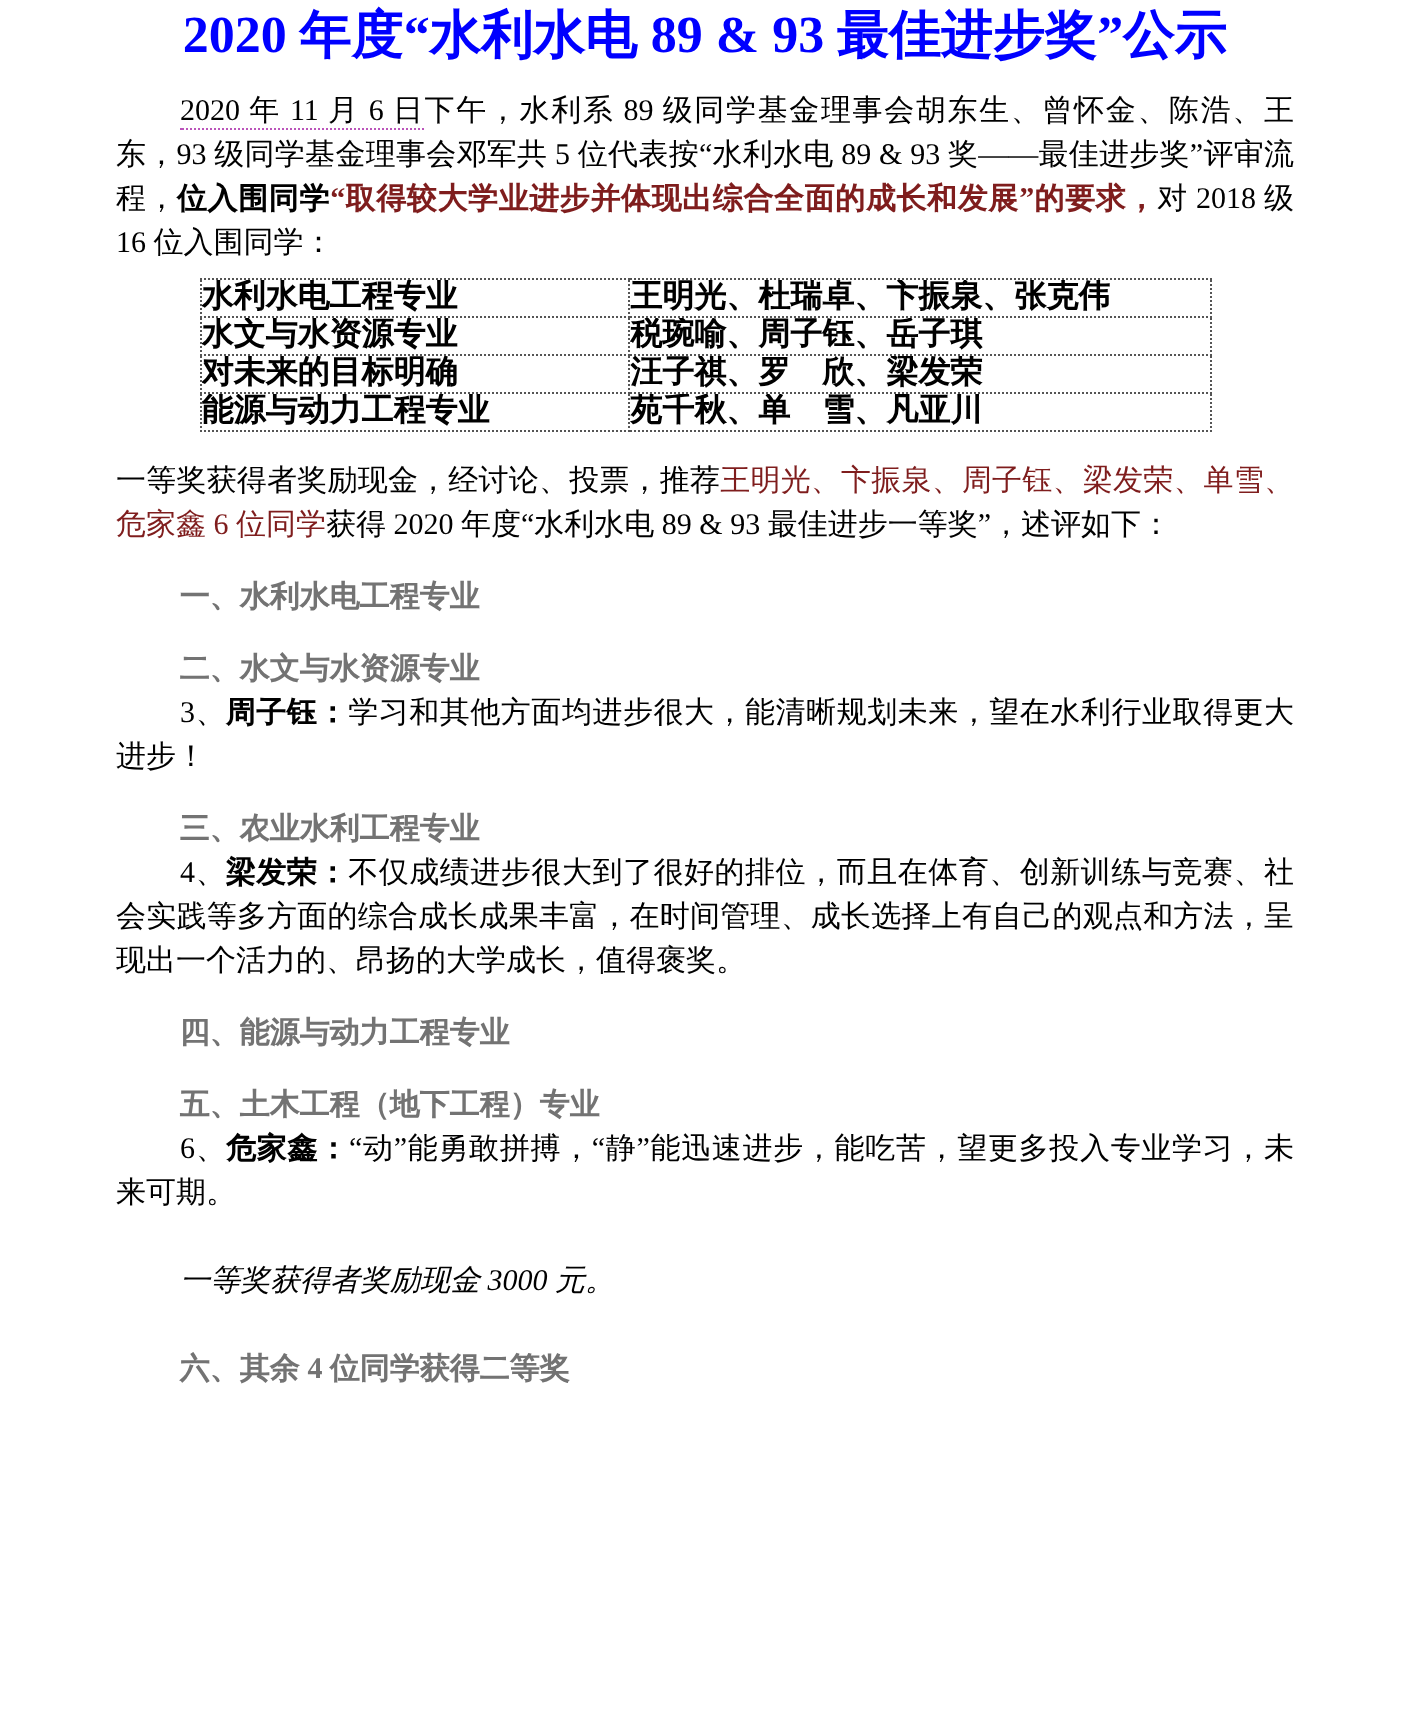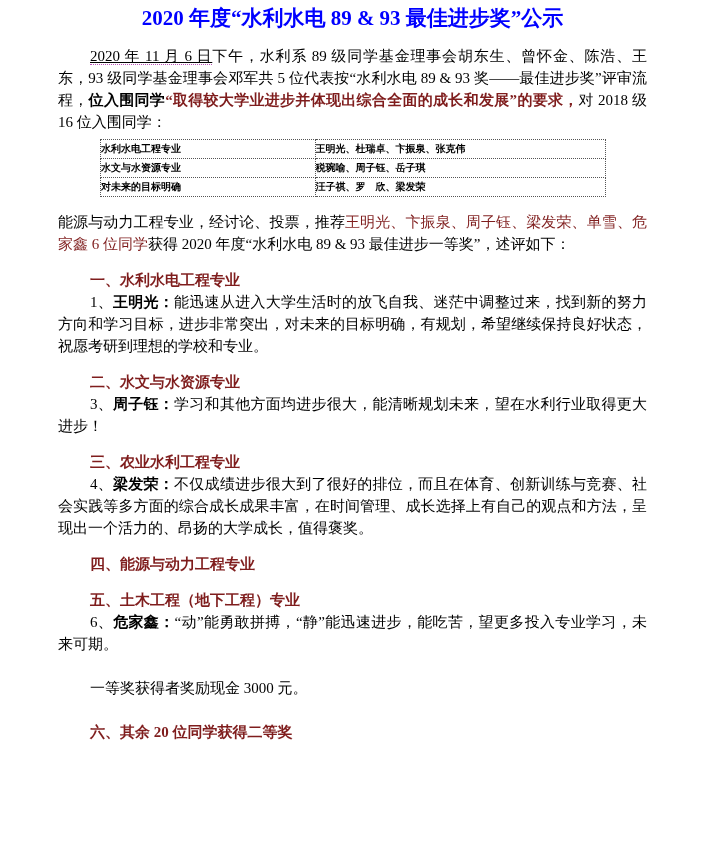--- a/index.html
+++ b/index.html
@@ -5,53 +5,53 @@
   * { margin: 0; padding: 0; box-sizing: border-box; }
   html, body { background: #ffffff; }
   body {
     width: 705px; height: 868px; overflow: hidden;
     font-family: "Liberation Serif", "DejaVu Serif", serif;
     font-size: 15px; line-height: 22px; color: #000;
   }
   .content { margin: 0 58px; width: 589px; }
   .doc-title {
     margin-top: 5px; margin-bottom: 14px;
-    text-align: center; font-size: 21px; line-height: 26px;
+    text-align: center; font-size: 26px; line-height: 26px;
     font-weight: bold; color: #0000ff;
   }
   p.body-par { text-align: justify; }
   .indent { text-indent: 32px; }
   .bold { font-weight: bold; }
   .blue { color: #7f1d1d; }
-  .date-underline { border-bottom: 1px dotted #bb55bb; text-decoration: underline; }
+  .date-underline { border-bottom: 1px dotted #bb55bb; }
 
   table.finalists {
     margin: 6px 0 6px 42px;
     width: 506px;
     border-collapse: collapse;
     font-weight: bold;
     font-family: "Liberation Serif", "DejaVu Serif", serif;
   }
   table.finalists td {
     border: 1px dotted #555;
     height: 19px; line-height: 18px;
-    font-size: 10px; padding: 0;
+    font-size: 16px; padding: 0;
     white-space: nowrap; overflow: hidden;
   }
   td.major-cell { width: 215px; padding-left: 36px; }
   td.students-cell { width: 291px; padding-left: 14px; }
 
   .recommend { margin-top: 14px; }
   h2.sec-heading {
     margin-top: 14px;
     font-size: 15px; line-height: 22px;
-    font-weight: bold; color: #7f1d1d;
+    font-weight: bold; color: #737373;
     text-indent: 32px; text-align: left;
   }
-  .prize-note { margin-top: 22px; }
+  .prize-note { margin-top: 22px; font-style: italic; }
   h2.sec-heading.standalone { margin-top: 22px; }
 </style>
 </head>
 <body>
 
 <div class="content">
 
   <h1 class="doc-title">2020 年度“水利水电 89 &amp; 93 最佳进步奖”公示</h1>
 
   <p class="body-par indent"><span class="date-underline">2020 年 11 月 6 日</span><span>下午，水利系 89 级同学基金理事会胡东生、曾怀金、陈浩、王东，93 级同学基金理事会邓军共 5 位代表按“水利水电 89 &amp; 93 奖——最佳进步奖”评审流程，</span><span class="bold">位入围同学</span><span class="bold blue">“取得较大学业进步并体现出综合全面的成长和发展”的要求，</span><span>对 2018 级 16 位入围同学：</span></p>
@@ -63,36 +63,39 @@
         <td class="students-cell">王明光、杜瑞卓、卞振泉、张克伟</td>
       </tr>
       <tr>
         <td class="major-cell">水文与水资源专业</td>
         <td class="students-cell">税琬喻、周子钰、岳子琪</td>
       </tr>
       <tr>
         <td class="major-cell">对未来的目标明确</td>
         <td class="students-cell">汪子祺、罗　欣、梁发荣</td>
       </tr>
+      <tr>
+        <td class="major-cell">能源与动力工程专业</td>
+        <td class="students-cell">苑千秋、单　雪、凡亚川</td>
+      </tr>
     </tbody>
   </table>
 
-  <p class="body-par recommend"><span>能源与动力工程专业，经讨论、投票，推荐</span><span class="blue">王明光、卞振泉、周子钰、梁发荣、单雪、危家鑫 6 位同学</span><span>获得 2020 年度“水利水电 89 &amp; 93 最佳进步一等奖”，述评如下：</span></p>
+  <p class="body-par recommend"><span>一等奖获得者奖励现金，经讨论、投票，推荐</span><span class="blue">王明光、卞振泉、周子钰、梁发荣、单雪、危家鑫 6 位同学</span><span>获得 2020 年度“水利水电 89 &amp; 93 最佳进步一等奖”，述评如下：</span></p>
 
   <h2 class="sec-heading">一、水利水电工程专业</h2>
-  <p class="body-par indent"><span>1、</span><span class="bold">王明光：</span><span>能迅速从进入大学生活时的放飞自我、迷茫中调整过来，找到新的努力方向和学习目标，进步非常突出，对未来的目标明确，有规划，希望继续保持良好状态，祝愿考研到理想的学校和专业。</span></p>
 
   <h2 class="sec-heading">二、水文与水资源专业</h2>
   <p class="body-par indent"><span>3、</span><span class="bold">周子钰：</span><span>学习和其他方面均进步很大，能清晰规划未来，望在水利行业取得更大进步！</span></p>
 
   <h2 class="sec-heading">三、农业水利工程专业</h2>
   <p class="body-par indent"><span>4、</span><span class="bold">梁发荣：</span><span>不仅成绩进步很大到了很好的排位，而且在体育、创新训练与竞赛、社会实践等多方面的综合成长成果丰富，在时间管理、成长选择上有自己的观点和方法，呈现出一个活力的、昂扬的大学成长，值得褒奖。</span></p>
 
   <h2 class="sec-heading">四、能源与动力工程专业</h2>
 
   <h2 class="sec-heading">五、土木工程（地下工程）专业</h2>
   <p class="body-par indent"><span>6、</span><span class="bold">危家鑫：</span><span>“动”能勇敢拼搏，“静”能迅速进步，能吃苦，望更多投入专业学习，未来可期。</span></p>
 
   <p class="body-par indent prize-note">一等奖获得者奖励现金 3000 元。</p>
 
-  <h2 class="sec-heading standalone">六、其余 20 位同学获得二等奖</h2>
+  <h2 class="sec-heading standalone">六、其余 4 位同学获得二等奖</h2>
 
 </div>
 
 </body></html>

